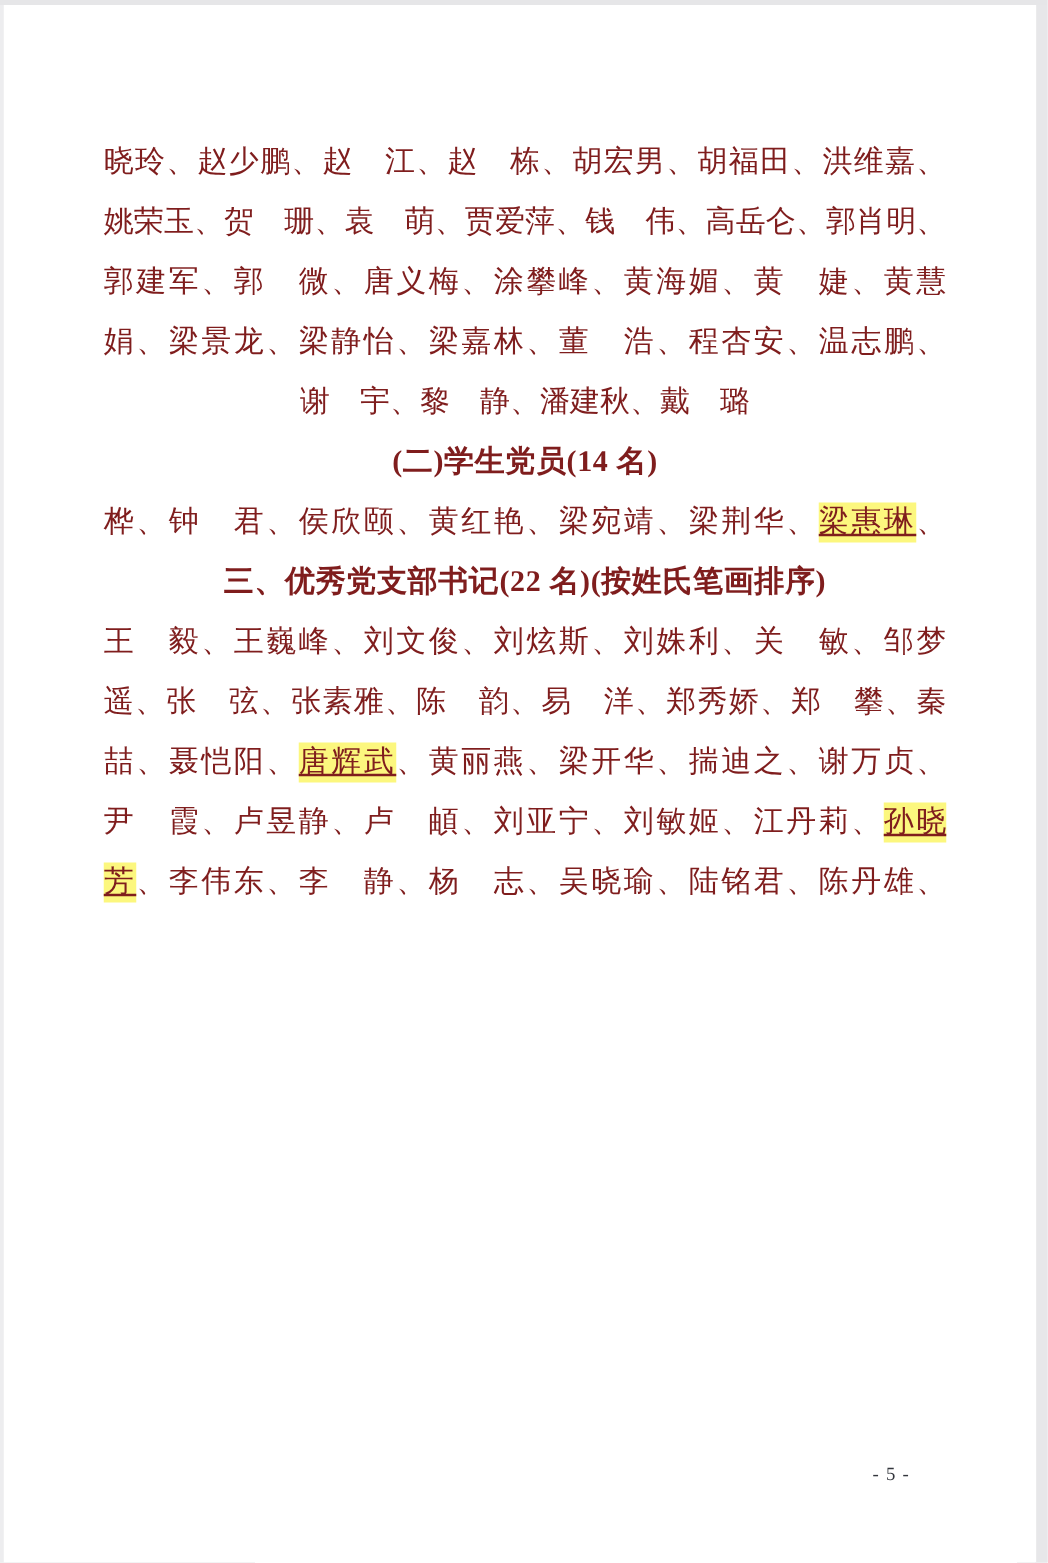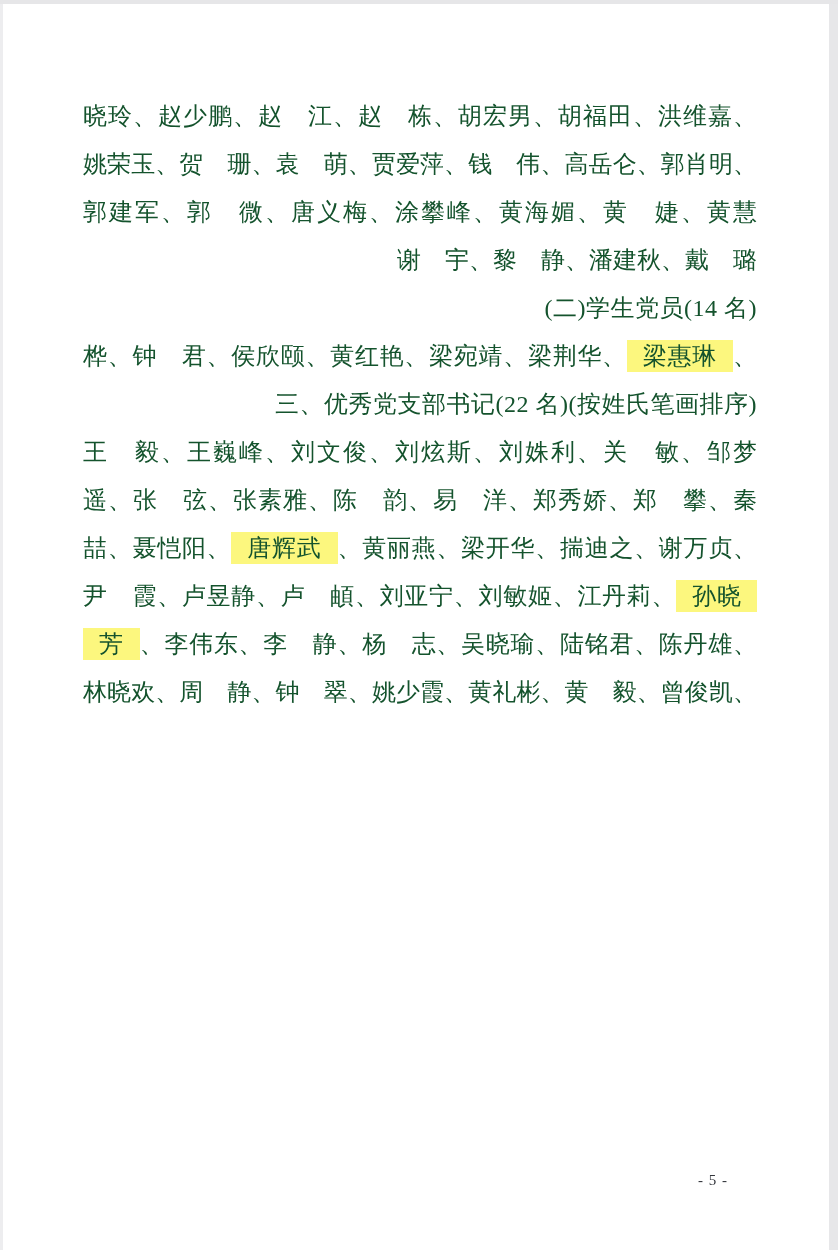--- a/index.html
+++ b/index.html
@@ -37,44 +37,45 @@
   }
   .page {
     position: absolute;
     left: 3px; top: 4px;
     width: 826px; height: 1246px;
     background: #ffffff;
   }
   .doc-content {
     position: absolute;
     left: 80px;
-    top: 88px;
+    top: 102px;
     width: 674px;
-    color: #14532d;
+    color: #7f1d1d;
     font-size: 24px;
   }
   .line {
     height: 48px;
     line-height: 48px;
     white-space: nowrap;
-    text-align: right;
+    text-align: center;
   }
   .line.justify {
     white-space: normal;
     text-align: justify;
     text-align-last: justify;
   }
   .line.heading {
-    font-weight: 400;
+    font-weight: 700;
     letter-spacing: 0.5px;
   }
   mark {
     background: #fcf77e;
     color: inherit;
-    padding: 3px 16px;
+    padding: 3px 0;
+    text-decoration: underline;
   }
   .page-number {
     position: absolute;
     left: 690px;
     top: 1168px;
     width: 40px;
     font-size: 15px;
     letter-spacing: 1px;
     color: #33363c;
     text-align: center;
@@ -85,26 +86,26 @@
 
 <div class="app">
   <div class="top-strip"></div>
   <div class="left-strip"></div>
   <div class="scrollbar-track"></div>
   <div class="page">
     <div class="doc-content">
         <div class="line justify"><span>晓玲、赵少鹏、赵　江、赵　栋、胡宏男、胡福田、洪维嘉、</span></div>
         <div class="line justify"><span>姚荣玉、贺　珊、袁　萌、贾爱萍、钱　伟、高岳仑、郭肖明、</span></div>
         <div class="line justify"><span>郭建军、郭　微、唐义梅、涂攀峰、黄海媚、黄　婕、黄慧</span></div>
+        <div class="line justify"><span>娟、梁景龙、梁静怡、梁嘉林、董　浩、程杏安、温志鹏、</span></div>
         <div class="line"><span>谢　宇、黎　静、潘建秋、戴　璐</span></div>
         <div class="line heading"><span>(二)学生党员(14 名)</span></div>
         <div class="line justify"><span>桦、钟　君、侯欣颐、黄红艳、梁宛靖、梁荆华、</span><mark>梁惠琳</mark><span>、</span></div>
         <div class="line heading"><span>三、优秀党支部书记(22 名)(按姓氏笔画排序)</span></div>
         <div class="line justify"><span>王　毅、王巍峰、刘文俊、刘炫斯、刘姝利、关　敏、邹梦</span></div>
         <div class="line justify"><span>遥、张　弦、张素雅、陈　韵、易　洋、郑秀娇、郑　攀、秦</span></div>
         <div class="line justify"><span>喆、聂恺阳、</span><mark>唐辉武</mark><span>、黄丽燕、梁开华、揣迪之、谢万贞、</span></div>
         <div class="line justify"><span>尹　霞、卢昱静、卢　頔、刘亚宁、刘敏姬、江丹莉、</span><mark>孙晓</mark></div>
         <div class="line justify"><mark>芳</mark><span>、李伟东、李　静、杨　志、吴晓瑜、陆铭君、陈丹雄、</span></div>
-        <div class="line justify"><span>林晓欢、周　静、钟　翠、姚少霞、黄礼彬、黄　毅、曾俊凯、</span></div>
       </div>
     <div class="page-number">- 5 -</div>
   </div>
 </div>
 
 </body></html>

